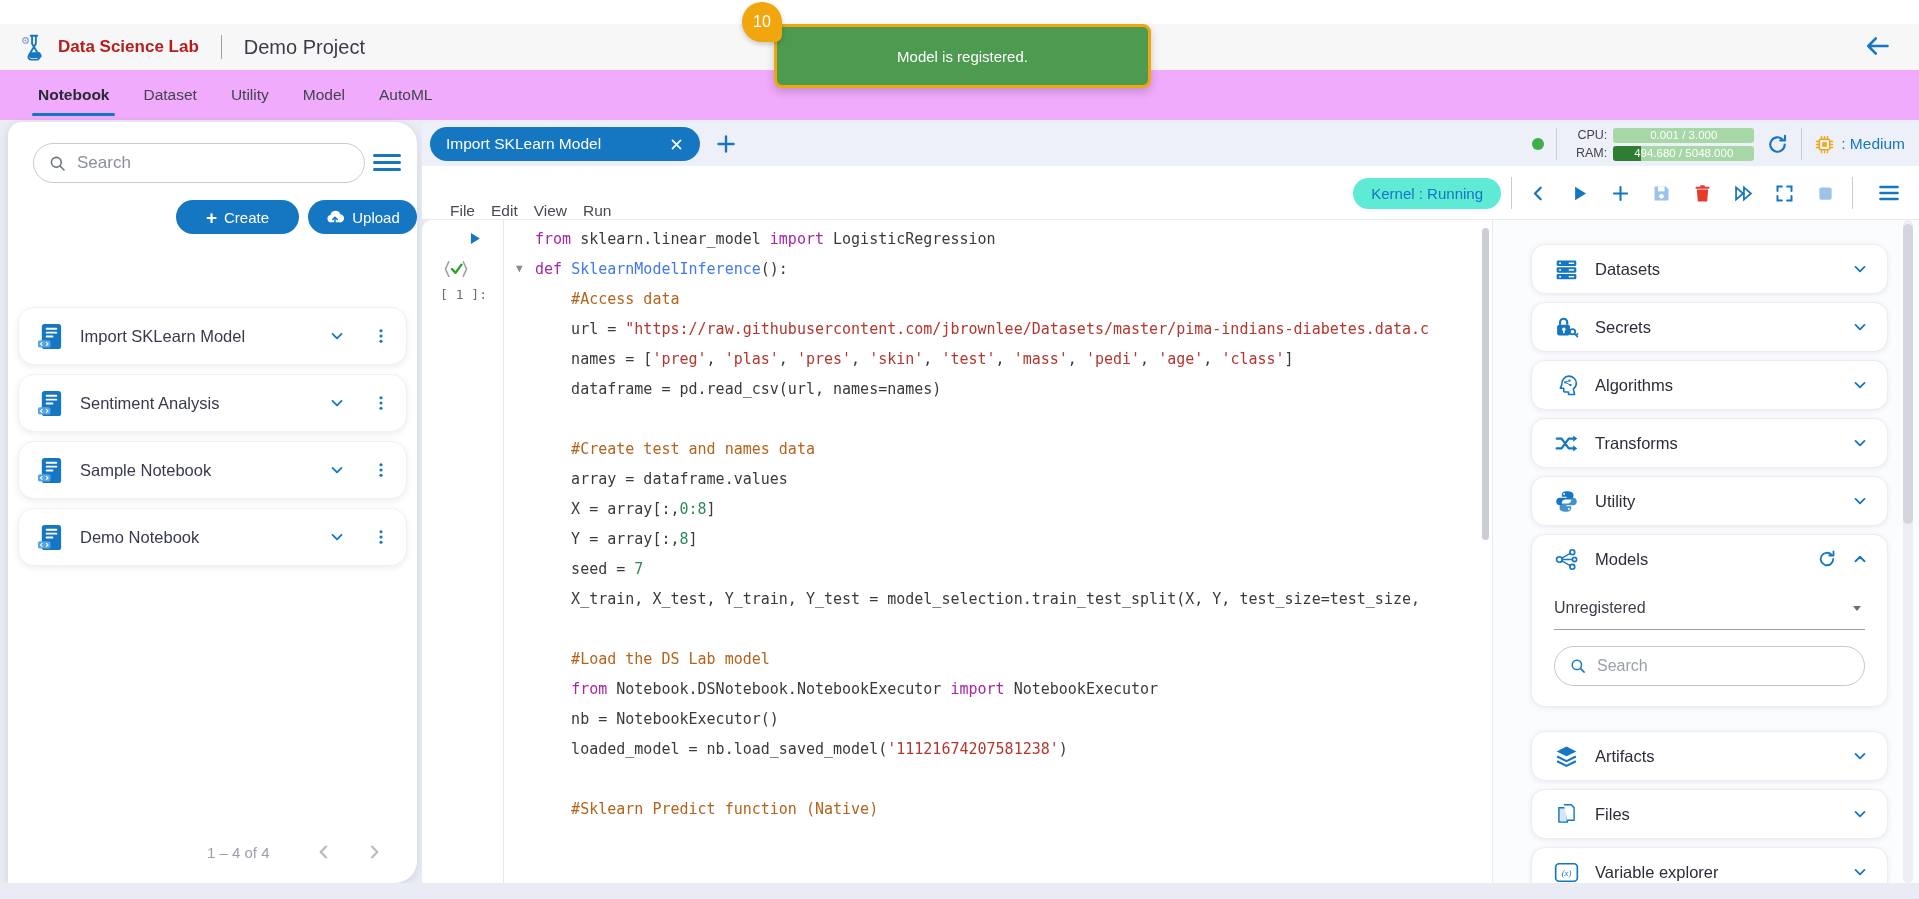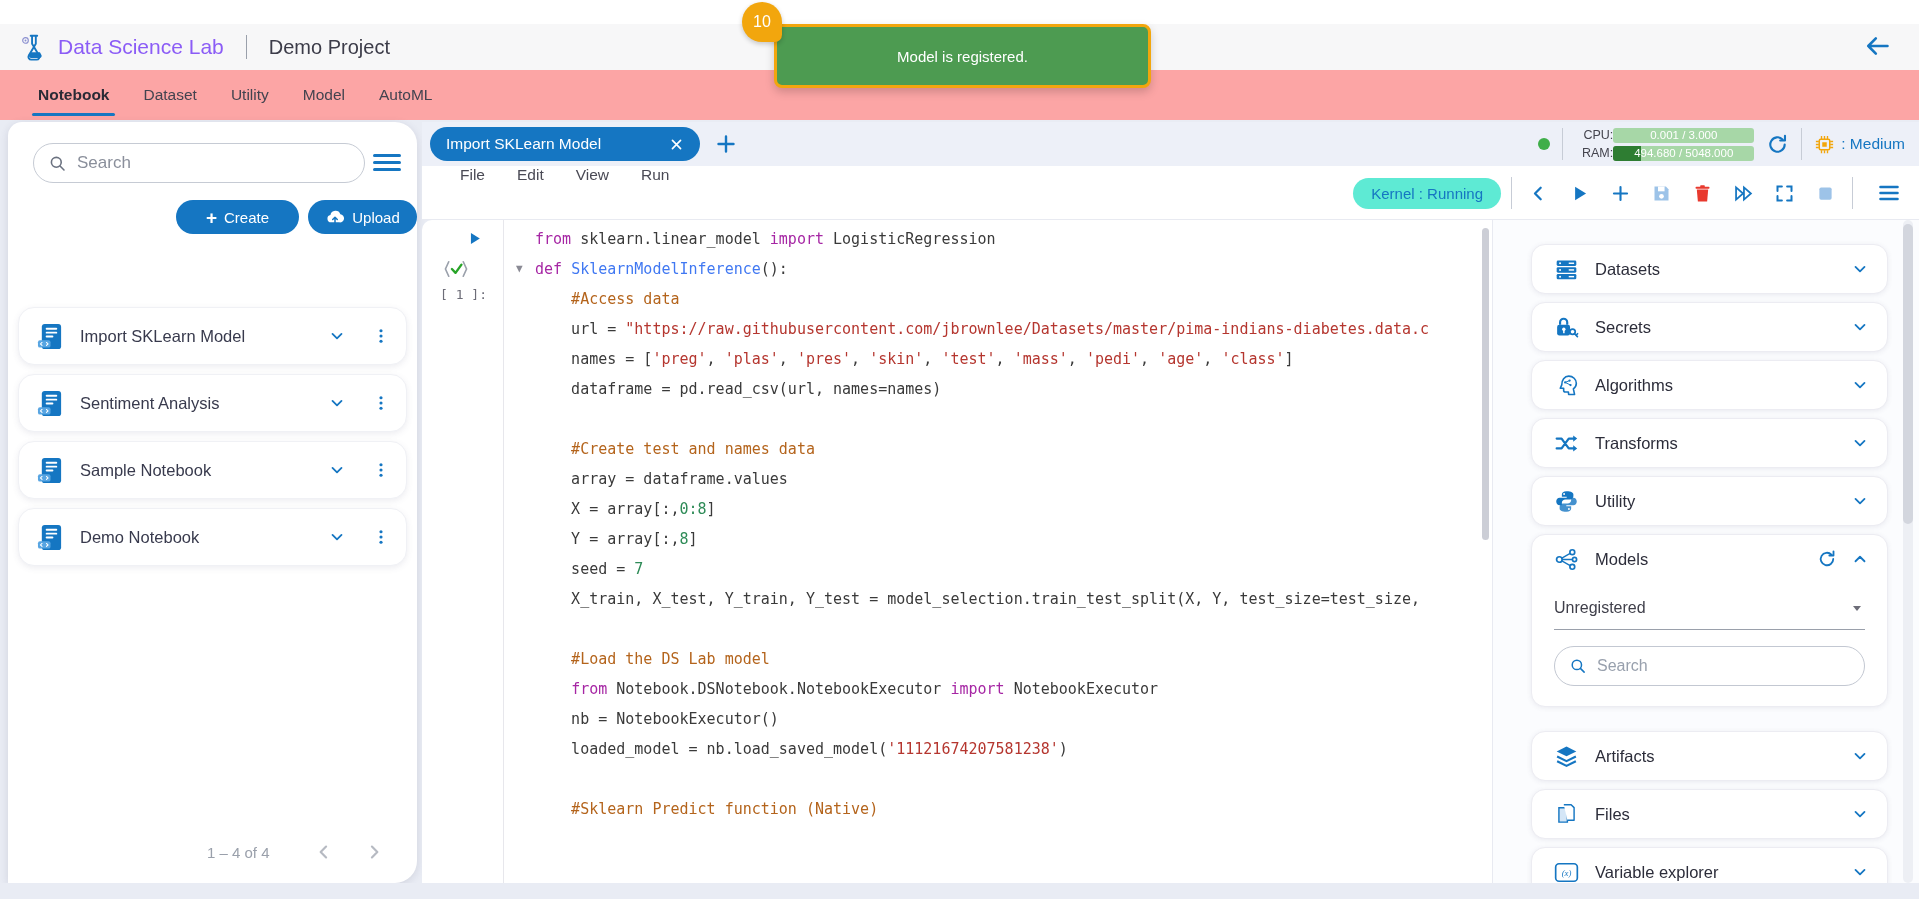--- a/index.html
+++ b/index.html
@@ -4,28 +4,28 @@
 <style>
   * { margin:0; padding:0; box-sizing:border-box; }
   html,body { background:#fff; }
   body { font-family:"Liberation Sans", sans-serif; color:#33344a; }
   #app { position:relative; width:1919px; height:899px; overflow:hidden; background:#fff; }
 
   
   #topbar { position:absolute; left:0; top:24px; width:1919px; height:46px; background:#f7f7f8; display:flex; align-items:center; }
   #brand { display:flex; align-items:center; gap:10px; padding-left:18px; }
   #brand .ic svg { width:30px; height:30px; }
-  #app-title { font-size:21px; font-weight:normal; color:#8b5cf6; }
+  #app-title { font-size:17px; font-weight:bold; color:#b91c1c; }
   #brand-divider { width:1px; height:24px; background:#9aa0ab; margin:0 12px; }
   #project-name { font-size:20px; color:#3c3c49; }
   #back-arrow { position:absolute; right:28px; top:8px; color:var(--accent); cursor:pointer; }
   #back-arrow svg { width:28px; height:28px; }
 
   
-  #navtabs { position:absolute; left:0; top:70px; width:1919px; height:50px; background:#fca5a5; display:flex; align-items:center; gap:30px; padding-left:36px; }
+  #navtabs { position:absolute; left:0; top:70px; width:1919px; height:50px; background:#f0abfc; display:flex; align-items:center; gap:30px; padding-left:36px; }
   .navtab { font-size:15.5px; color:#43434f; position:relative; padding:14px 2px; cursor:pointer; }
   .navtab.active { color:#2a2a35; font-weight:bold; }
   .navtab.active::after { content:""; position:absolute; left:-4px; right:-4px; bottom:2px; height:3px; background:var(--accent); border-radius:2px; }
 
   
   #toast { position:absolute; left:774px; top:24px; width:377px; height:64px; background:var(--toast-green); border:3px solid var(--badge-orange); border-radius:8px; z-index:60; display:flex; align-items:center; justify-content:center; box-shadow:0 4px 10px rgba(0,0,0,.18); }
   #toast-message { color:#fff; font-size:15px; }
   #toast-badge { position:absolute; left:742px; top:2px; width:40px; height:40px; background:var(--badge-orange); color:#fff; font-size:16px; border-radius:50% 50% 18% 50%; display:flex; align-items:center; justify-content:center; z-index:61; box-shadow:0 2px 5px rgba(0,0,0,.2); }
 
   
@@ -58,33 +58,33 @@
   
   #wtabbar { position:absolute; left:422px; top:122px; width:1497px; height:44px; background:#edf0f8; display:flex; align-items:center; }
   #wtab { position:absolute; left:8px; top:5px; width:270px; height:34px; background:var(--accent); border-radius:17px; color:#fff; display:flex; align-items:center; padding:0 16px; cursor:pointer; }
   #wtab-title { flex:1; font-size:15.5px; }
   #wtab .ic svg { width:15px; height:15px; }
   #wtab-add { position:absolute; left:292px; top:10px; color:var(--accent); cursor:pointer; } #wtab-add svg { width:24px; height:24px; }
   #wtab-right { position:absolute; right:14px; top:0; height:44px; display:flex; align-items:center; gap:12px; }
   #kernel-dot { width:12px; height:12px; border-radius:50%; background:#3fae49; }
   .vdiv { width:1px; height:32px; background:#c7ccd6; }
   #stats { display:flex; flex-direction:column; gap:3px; }
-  .stat-row { display:flex; align-items:center; gap:0; }
+  .stat-row { display:flex; align-items:center; gap:6px; }
   .stat-label { width:38px; text-align:right; font-size:12.5px; color:#44444e; }
   .stat-pill { position:relative; width:141px; height:15px; background:var(--cpu-pill); border-radius:3px; overflow:hidden; }
   .stat-fill { position:absolute; left:0; top:0; bottom:0; background:var(--ram-fill); }
   .stat-text { position:relative; display:block; text-align:center; font-size:11.5px; color:#fff; line-height:15px; }
   #stats-refresh { color:var(--accent); cursor:pointer; } #stats-refresh svg { width:23px; height:23px; }
   #size-chip { display:flex; align-items:center; gap:6px; }
   #size-chip .ic { color:var(--badge-orange); } #size-chip .ic svg { width:21px; height:21px; }
   #size-label { font-size:15.5px; color:var(--accent); }
 
   
   #menubar { position:absolute; left:422px; top:166px; width:1497px; height:54px; background:#fff; border-bottom:1px solid #e8eaf1; }
-  #menu-items { position:absolute; left:38px; top:0; height:54px; display:flex; align-items:flex-start; gap:32px; }
+  #menu-items { position:absolute; left:28px; top:0; height:54px; display:flex; align-items:flex-end; gap:16px; }
   .menu-item { font-size:15.5px; color:#4a4a55; cursor:pointer; }
   #menubar-right { position:absolute; right:18px; top:0; height:54px; display:flex; align-items:center; gap:10px; }
   #kernel-pill { background:#5eead4; border-radius:18px; padding:7px 18px; font-size:15px; color:var(--kernel-text); }
   #toolbar-icons { display:flex; align-items:center; gap:20px; margin:0 6px; }
   .tbi { cursor:pointer; display:flex; } .tbi svg { width:21px; height:21px; }
   .tone-primary { color:var(--accent); } .tone-soft { color:var(--soft-blue); } .tone-danger { color:var(--danger-red); }
   #editor-menu-btn { color:var(--accent); cursor:pointer; margin-left:14px; } #editor-menu-btn svg { width:24px; height:24px; }
 
   
   #editor { position:absolute; left:422px; top:220px; width:1070px; height:663px; background:#fff; border-top-left-radius:10px; overflow:hidden; }

